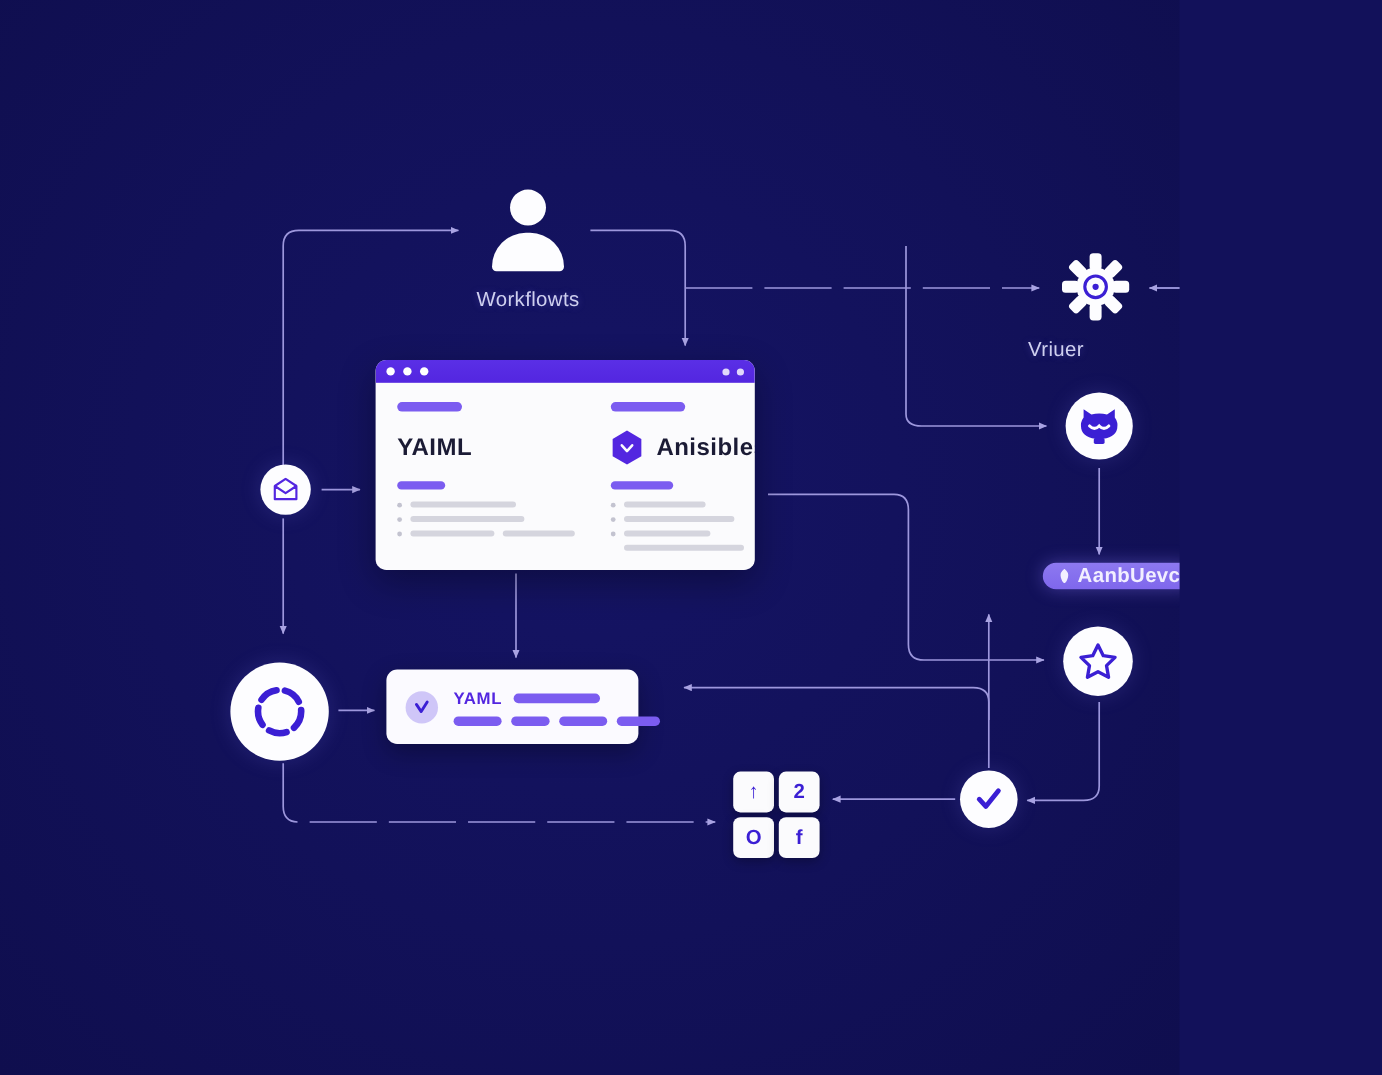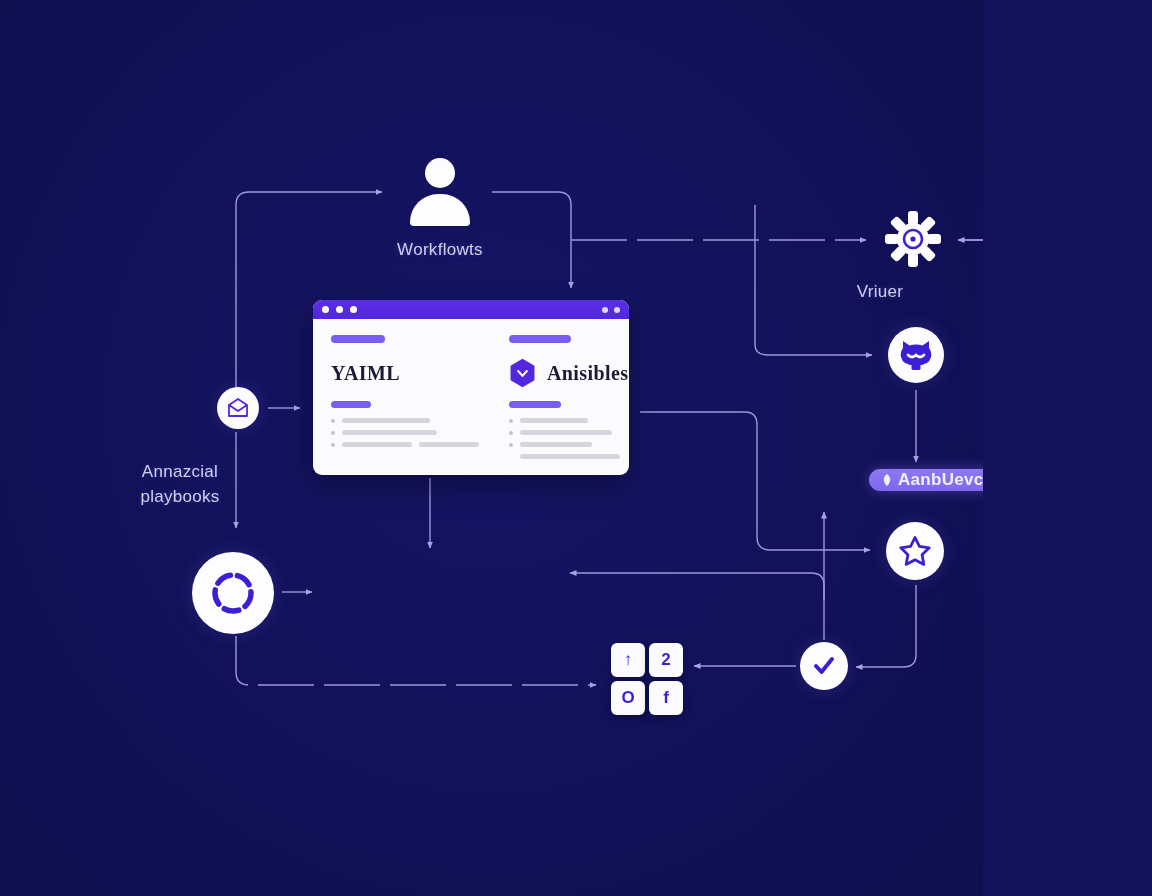--- a/index.html
+++ b/index.html
@@ -93,21 +93,20 @@
     background: #7b5cf0;
     border-radius: 5px;
     height: 8px;
   }
   .bar.top { width: 54px; margin-bottom: 15px; }
   .bar.sub  { width: 40px; height: 7px; margin: 13px 0 10px 0; }
   .heading-row { display: flex; align-items: center; gap: 11px; height: 30px; }
   .heading-text {
     font-size: 20px; font-weight: bold; color: #1b1b35;
     letter-spacing: 0.4px;
-    font-family: Liberation Serif, serif;
   }
   .hexlogo { width: 27px; height: 30px; flex: none; }
   .lines .ln {
     display: flex; align-items: center; gap: 7px; margin-bottom: 7px;
   }
   .lines .dot {
     width: 4px; height: 4px; border-radius: 50%;
     background: #c3c3d0; flex: none;
   }
   .lines .seg {
@@ -332,29 +331,46 @@
     </div>
   </div>
 
   <div id="mail-node" class="node circle-node">
     <svg width="22" height="20" viewBox="0 0 22 20">
       <path d="M2 7 L11 13 L20 7 L20 18 L2 18 Z" fill="none" stroke="#5326e0" stroke-width="1.8" stroke-linejoin="round"></path>
       <path d="M2 7 L11 1 L20 7" fill="none" stroke="#5326e0" stroke-width="1.8" stroke-linejoin="round"></path>
     </svg>
   </div>
 
-  <div class="label" id="label-ansible">Annazcial
-playbooks</div>
 
   <div id="ring-node" class="node circle-node">
     <svg width="50" height="50" viewBox="0 0 50 50">
       <circle cx="25" cy="25" r="18" fill="none" stroke="#3b1fd4" stroke-width="5.5" stroke-linecap="round" stroke-dasharray="15 7.2"></circle>
     </svg>
   </div>
 
+  <div id="yaml-card" class="node">
+    <span class="badge">
+      <svg width="15" height="15" viewBox="0 0 15 15">
+        <path d="M3 5 L7 11 L12 3" fill="none" stroke="#3b1fd4" stroke-width="2.4" stroke-linecap="round" stroke-linejoin="round"></path>
+      </svg>
+    </span>
+    <div class="stack">
+      <div class="row1">
+        <span class="yaml-text">YAML</span>
+        <span class="longbar"></span>
+      </div>
+      <div class="row2">
+        <i style="width:40px"></i>
+        <i style="width:32px"></i>
+        <i style="width:40px"></i>
+        <i style="width:36px"></i>
+      </div>
+    </div>
+  </div>
 
   <div id="key-grid" class="node">
     <div class="key">↑</div>
     <div class="key">2</div>
     <div class="key">O</div>
     <div class="key">f</div>
   </div>
 
   <div id="gear-node" class="node">
     <svg width="58" height="58" viewBox="0 0 58 58">

